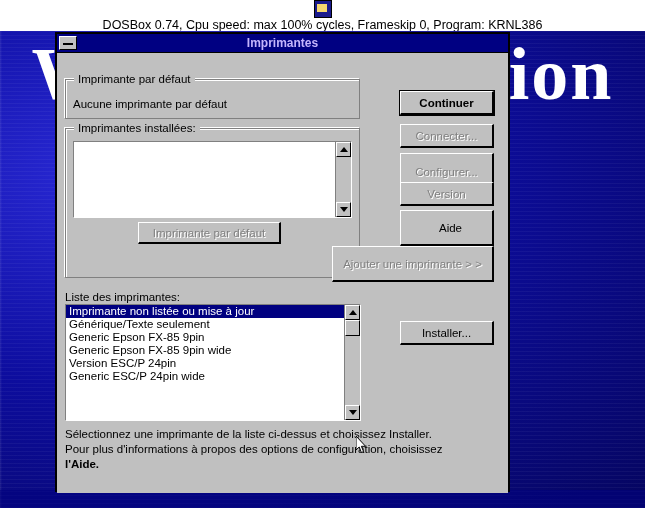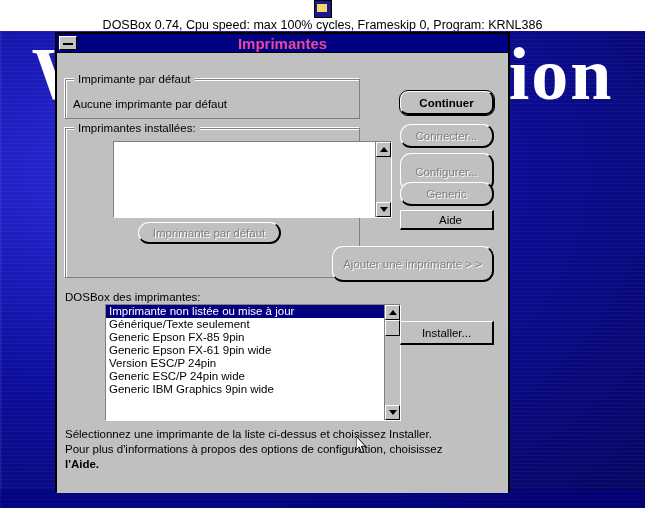--- a/index.html
+++ b/index.html
@@ -113,22 +113,22 @@
   .win31-title {
     position: relative;
     height: 18px;
     background: #000082;
     display: flex;
     align-items: center;
     justify-content: center;
     border-bottom: 1px solid #000;
   }
   .win31-title-text {
-    color: #ec4899;
-    font-size: 15px;
+    color: #c4b5fd;
+    font-size: 12px;
     font-weight: bold;
     text-align: center;
   }
   .win31-sysmenu {
     position: absolute;
     left: 2px; top: 2px;
     width: 18px; height: 14px;
     background: #c0c0c0;
     border-top: 1px solid #ffffff;
     border-left: 1px solid #ffffff;
@@ -177,21 +177,20 @@
   
   .listbox {
     position: absolute;
     background: #ffffff;
     border-top: 1px solid #808080;
     border-left: 1px solid #808080;
     border-right: 1px solid #ffffff;
     border-bottom: 1px solid #ffffff;
     box-sizing: border-box;
     overflow: hidden;
-    margin-left: 40px;
   }
   .listbox-inner {
     position: absolute;
     left: 0; top: 0; right: 16px; bottom: 0;
     overflow: hidden;
   }
   .list-item {
     font-size: 11.5px;
     color: #000;
     height: 13px;
@@ -271,26 +270,24 @@
     font-family: "Liberation Sans", sans-serif;
     padding: 0;
   }
   .btn.default {
     border-top: 1px solid #ffffff;
     border-left: 1px solid #ffffff;
     border-right: 2px solid #000000;
     border-bottom: 2px solid #000000;
     outline: 1px solid #000000;
     font-weight: bold;
-    border-radius: 8px;
   }
   .btn.disabled {
     color: #808080;
     text-shadow: 1px 1px 0 #ffffff;
-    border-radius: 11px;
   }
 
   .desc {
     position: absolute;
     font-size: 11.5px;
     color: #000;
     line-height: 15px;
   }
 
   
@@ -362,36 +359,35 @@
                 <span class="arrow down"></span>
               </div>
           </div>
         </div>
 
         <button class="btn disabled" style="left:81px; top:169px; width:143px; height:22px;">Imprimante par défaut</button>
 
         <button class="btn default" style="left:343px; top:38px; width:94px; height:24px;">Continuer</button>
         <button class="btn disabled" style="left:343px; top:71px; width:94px; height:24px;">Connecter...</button>
         <button class="btn disabled" style="left:343px; top:100px; width:94px; height:39px;">Configurer...</button>
-        <button class="btn disabled" style="left:343px; top:129px; width:94px; height:24px;">Generic</button>
-        <button class="btn" style="left:343px; top:157px; width:94px; height:20px;padding-left:8px;">Aide</button>
+        <button class="btn disabled" style="left:343px; top:129px; width:94px; height:24px;">Version</button>
+        <button class="btn" style="left:343px; top:157px; width:94px; height:36px;padding-left:8px;">Aide</button>
 
         <button class="btn disabled" style="left:275px; top:193px; width:162px; height:36px;">Ajouter une imprimante &gt; &gt;</button>
 
-        <div class="text-line" style="left:8px; top:238px;">DOSBox des imprimantes:</div>
+        <div class="text-line" style="left:8px; top:238px;">Liste des imprimantes:</div>
 
         <div class="listbox" style="left:8px; top:251px; width:296px; height:117px;">
           <div class="listbox-inner" id="printer-list-items">
               <div class="list-item selected">Imprimante non listée ou mise à jour</div>
               <div class="list-item">Générique/Texte seulement</div>
               <div class="list-item">Generic Epson FX-85 9pin</div>
-              <div class="list-item">Generic Epson FX-61 9pin wide</div>
+              <div class="list-item">Generic Epson FX-85 9pin wide</div>
               <div class="list-item">Version ESC/P 24pin</div>
               <div class="list-item">Generic ESC/P 24pin wide</div>
-              <div class="list-item">Generic IBM Graphics 9pin wide</div>
             </div>
           <div class="scrollbar">
             <div class="sb-btn up">
                 <span class="arrow up"></span>
               </div>
             <div class="sb-track">
               <div class="sb-thumb" style="top:0px;"></div>
             </div>
             <div class="sb-btn down">
                 <span class="arrow down"></span>

